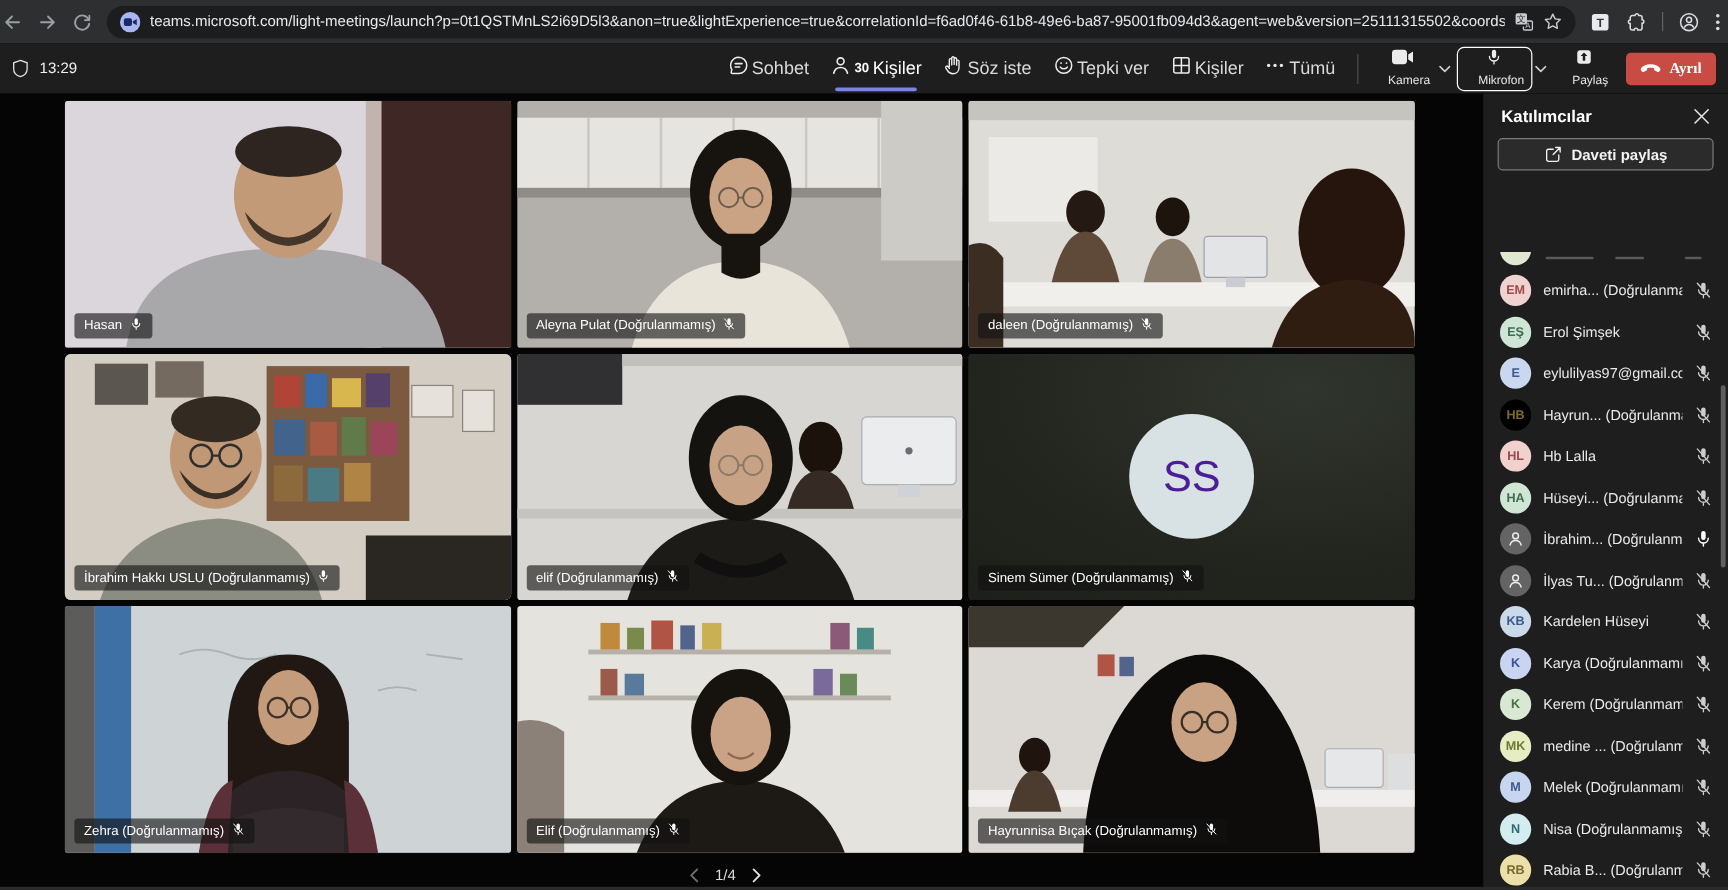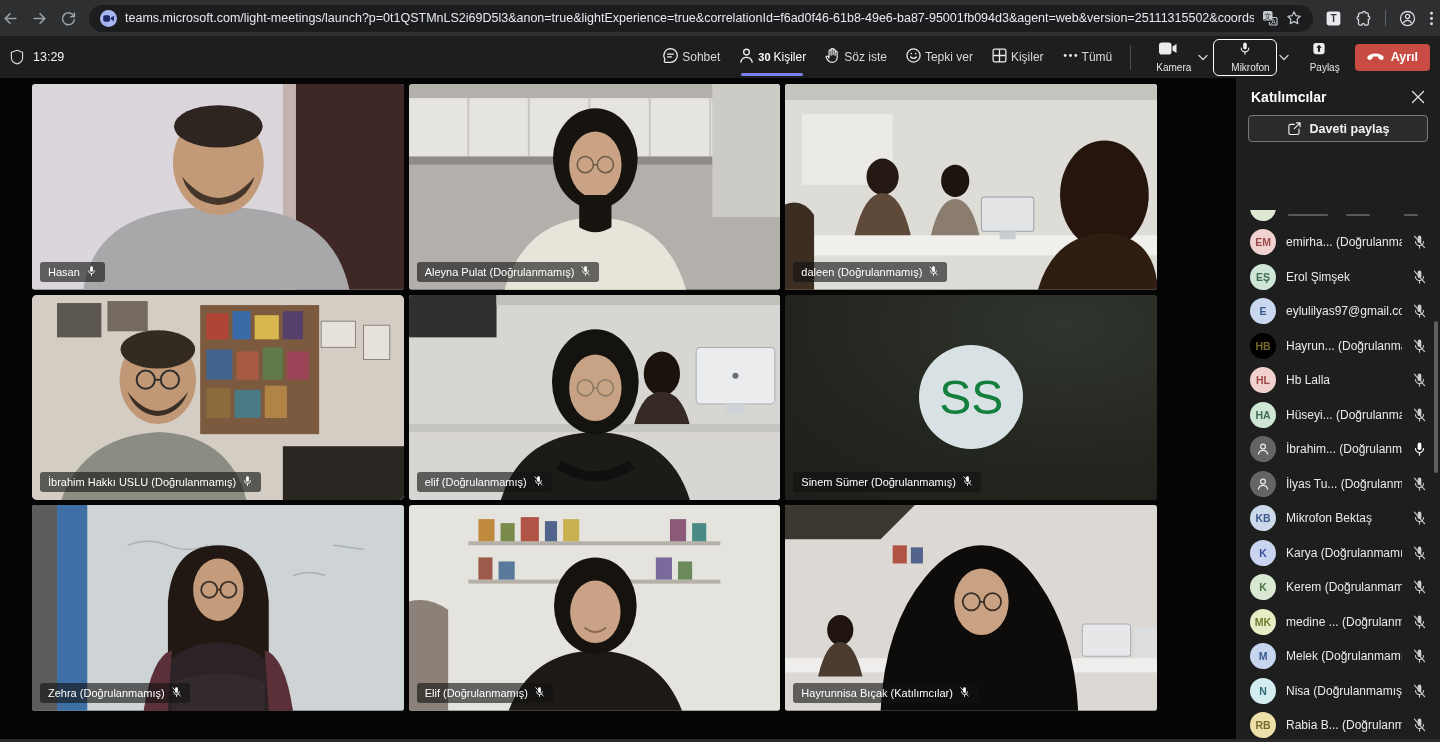--- a/index.html
+++ b/index.html
@@ -27,53 +27,53 @@
   .teams-bar { position:absolute; top:36px; left:0; right:0; height:42px; background:#1e1e1e;
     display:flex; align-items:center; padding:0 10px; }
   .time-group { display:flex; align-items:center; gap:9px; color:#f2f2f2; font-size:12.5px; }
   .shield { width:14px; height:16px; color:#e0e0e0; } .shield svg{width:100%;height:100%;}
   .tabs { margin-left:auto; display:flex; align-items:center; }
   .tab { position:relative; height:42px; display:flex; flex-direction:row; align-items:center;
     justify-content:center; gap:3px; padding:0 9px; cursor:default; }
   .tab-ic { height:17px; display:flex; align-items:center; gap:3px; color:#ececec; }
   .tab-ic svg { width:17px; height:17px; }
   .tab-badge { font-size:11px; font-weight:700; color:#fff; }
-  .tab-label { font-size:12px; color:#d9d9d9; white-space:nowrap; }
+  .tab-label { font-size:15px; color:#d9d9d9; white-space:nowrap; }
   .tab.active .tab-label { color:#fff; }
   .tab.active::after { content:""; position:absolute; bottom:2px; left:14%; width:72%; height:3px;
     border-radius:3px; background:#7b83eb; }
   .bar-divider { width:1px; height:25px; background:#4d4d4d; margin:0 9px; }
   .device-group { display:flex; align-items:center; }
   .device { display:flex; flex-direction:column; align-items:center; gap:3px; padding:2px 5px; }
   .device .tab-ic svg { width:18px; height:15px; }
   .device-label { font-size:10px; color:#e6e6e6; white-space:nowrap;margin-left:11px; }
   .device.boxed { border:1.5px solid #fff; border-radius:6px; padding:2px 6px; }
   .chev { width:10px; height:7px; color:#cfcfcf; margin:0 5px 0 2px; }
   .chev svg { width:100%; height:100%; display:block; }
   .leave-btn { margin-left:10px; height:27px; background:#c84b44; border:none; border-radius:4px;
     color:#fff; display:flex; align-items:center; gap:7px; padding:0 12px; font-size:12.5px;
-    font-weight:700; font-family:Liberation Sans, sans-serif; }
+    font-weight:700; font-family:Liberation Serif, serif; }
   .leave-btn svg { width:17px; height:8px; }
 
   
   .stage { position:absolute; top:78px; left:0; right:0; bottom:0; background:#050505; }
-  .video-grid { position:absolute; left:32px; top:6px; width:1125px; height:627px; display:grid;
+  .video-grid { position:absolute; left:54px; top:6px; width:1125px; height:627px; display:grid;
     grid-template-columns:repeat(3,1fr); grid-template-rows:repeat(3,1fr); gap:5px; }
   .tile { position:relative; overflow:hidden; border-radius:3px; background:#23231f; }
   .tile.active { outline:2px solid #98a0f4; outline-offset:-2px; border-radius:5px; }
   .scene { position:absolute; inset:0; width:100%; height:100%; display:block; }
   .tile-label { position:absolute; left:8px; bottom:8px; background:rgba(17,17,17,.62); color:#fff;
     font-size:11px; padding:3px 8px; border-radius:3px; display:flex; align-items:center; gap:6px;
     white-space:nowrap; max-width:92%; }
   .tile-label svg { width:11px; height:12px; flex:0 0 auto; }
   .tile-avatar-bg { position:absolute; inset:0;
     background:radial-gradient(120% 120% at 75% 15%, #30352d 0%, #23261f 55%, #1c1e19 100%);
     display:flex; align-items:center; justify-content:center; }
-  .big-avatar { width:104px; height:104px; border-radius:50%; background:#d8e2e4; color:#15803d;
-    display:flex; align-items:center; justify-content:center; font-size:48px; font-weight:500;text-align:right; }
+  .big-avatar { width:104px; height:104px; border-radius:50%; background:#d8e2e4; color:#4c1d95;
+    display:flex; align-items:center; justify-content:center; font-size:36px; font-weight:500;text-align:right; }
 
   .pagination { position:absolute; left:42px; top:640px; width:1125px; height:22px; display:flex;
     align-items:center; justify-content:center; gap:13px; color:#dcdcdc; font-size:12.5px; }
   .pg-chev { width:9px; height:13px; } .pg-chev svg { width:100%; height:100%; display:block; }
   .pg-chev.prev { color:#6f6f6f; } .pg-chev.next { color:#e0e0e0; }
 
   
   .panel { position:absolute; top:0; right:0; width:204px; height:100%; background:#1e1e1e; }
   .panel-header { display:flex; align-items:center; justify-content:space-between; padding:11px 15px 5px 15px; }
   .panel-title { color:#fff; font-size:14px; font-weight:700; }
@@ -511,30 +511,43 @@
           <path d="M34 170 Q42 136 56 136 Q70 136 78 170 Z" fill="#4c3c30"></path>
           <path d="M96 204 Q100 120 140 72 Q166 40 196 40 Q228 40 252 76 Q288 126 292 204 Z" fill="#0d0c0b"></path>
           <ellipse cx="196" cy="96" rx="27" ry="33" fill="#c9a183"></ellipse>
           <g stroke="#3a2e24" fill="none" stroke-width="1.8">
             <circle cx="186" cy="96" r="8.5"></circle>
             <circle cx="207" cy="96" r="8.5"></circle>
             <path d="M194.5 96h4"></path>
           </g>
         </svg>
         <div class="tile-label">
-          <span>Hayrunnisa Bıçak (Katılımcılar)</span>
+          <span>Hayrunnisa Bıçak (Doğrulanmamış)</span>
           <span><svg viewBox="0 0 16 17" fill="none" stroke="currentColor" stroke-width="1.2" stroke-linecap="round">
               <rect x="6" y="1.6" width="4" height="8" rx="2" fill="currentColor" stroke="none"></rect>
               <path d="M3.7 8a4.3 4.3 0 0 0 8.6 0M8 12.4v2.6"></path>
               <path d="M2.6 2.2l10.8 12.2"></path>
             </svg></span>
         </div>
       </div>
     </div>
 
+  <div class="pagination">
+    <span class="pg-chev prev">
+      <svg viewBox="0 0 8 13" fill="none" stroke="currentColor" stroke-width="1.6" stroke-linecap="round" stroke-linejoin="round">
+          <path d="M6.5 1.5L1.5 6.5l5 5"></path>
+        </svg>
+      </span>
+    <span>1/4</span>
+    <span class="pg-chev next">
+      <svg viewBox="0 0 8 13" fill="none" stroke="currentColor" stroke-width="1.6" stroke-linecap="round" stroke-linejoin="round">
+          <path d="M1.5 1.5l5 5-5 5"></path>
+        </svg>
+      </span>
+  </div>
 
   <div class="panel">
     <div class="panel-header">
       <span class="panel-title">Katılımcılar</span>
       <span class="panel-close">
         <svg viewBox="0 0 14 14" fill="none" stroke="currentColor" stroke-width="1.3" stroke-linecap="round">
             <path d="M1.5 1.5l11 11M12.5 1.5l-11 11"></path>
           </svg>
         </span>
     </div>
@@ -658,21 +671,21 @@
               <rect x="6" y="1.6" width="4" height="8" rx="2" fill="currentColor" stroke="none"></rect>
               <path d="M3.7 8a4.3 4.3 0 0 0 8.6 0M8 12.4v2.6"></path>
               <path d="M2.6 2.2l10.8 12.2"></path>
             </svg>
           </span>
         </div>
         <div class="prow">
           <span class="pavatar" style="background:#ccd9ea;color:#3c5a8a">
             <span>KB</span>
           </span>
-          <span class="pname">Mikrofon Bektaş</span>
+          <span class="pname">Kardelen Hüseyi</span>
           <span class="pmic">
             <svg viewBox="0 0 16 17" fill="none" stroke="currentColor" stroke-width="1.2" stroke-linecap="round">
               <rect x="6" y="1.6" width="4" height="8" rx="2" fill="currentColor" stroke="none"></rect>
               <path d="M3.7 8a4.3 4.3 0 0 0 8.6 0M8 12.4v2.6"></path>
               <path d="M2.6 2.2l10.8 12.2"></path>
             </svg>
           </span>
         </div>
         <div class="prow">
           <span class="pavatar" style="background:#c9d4f0;color:#3a4f9c">

